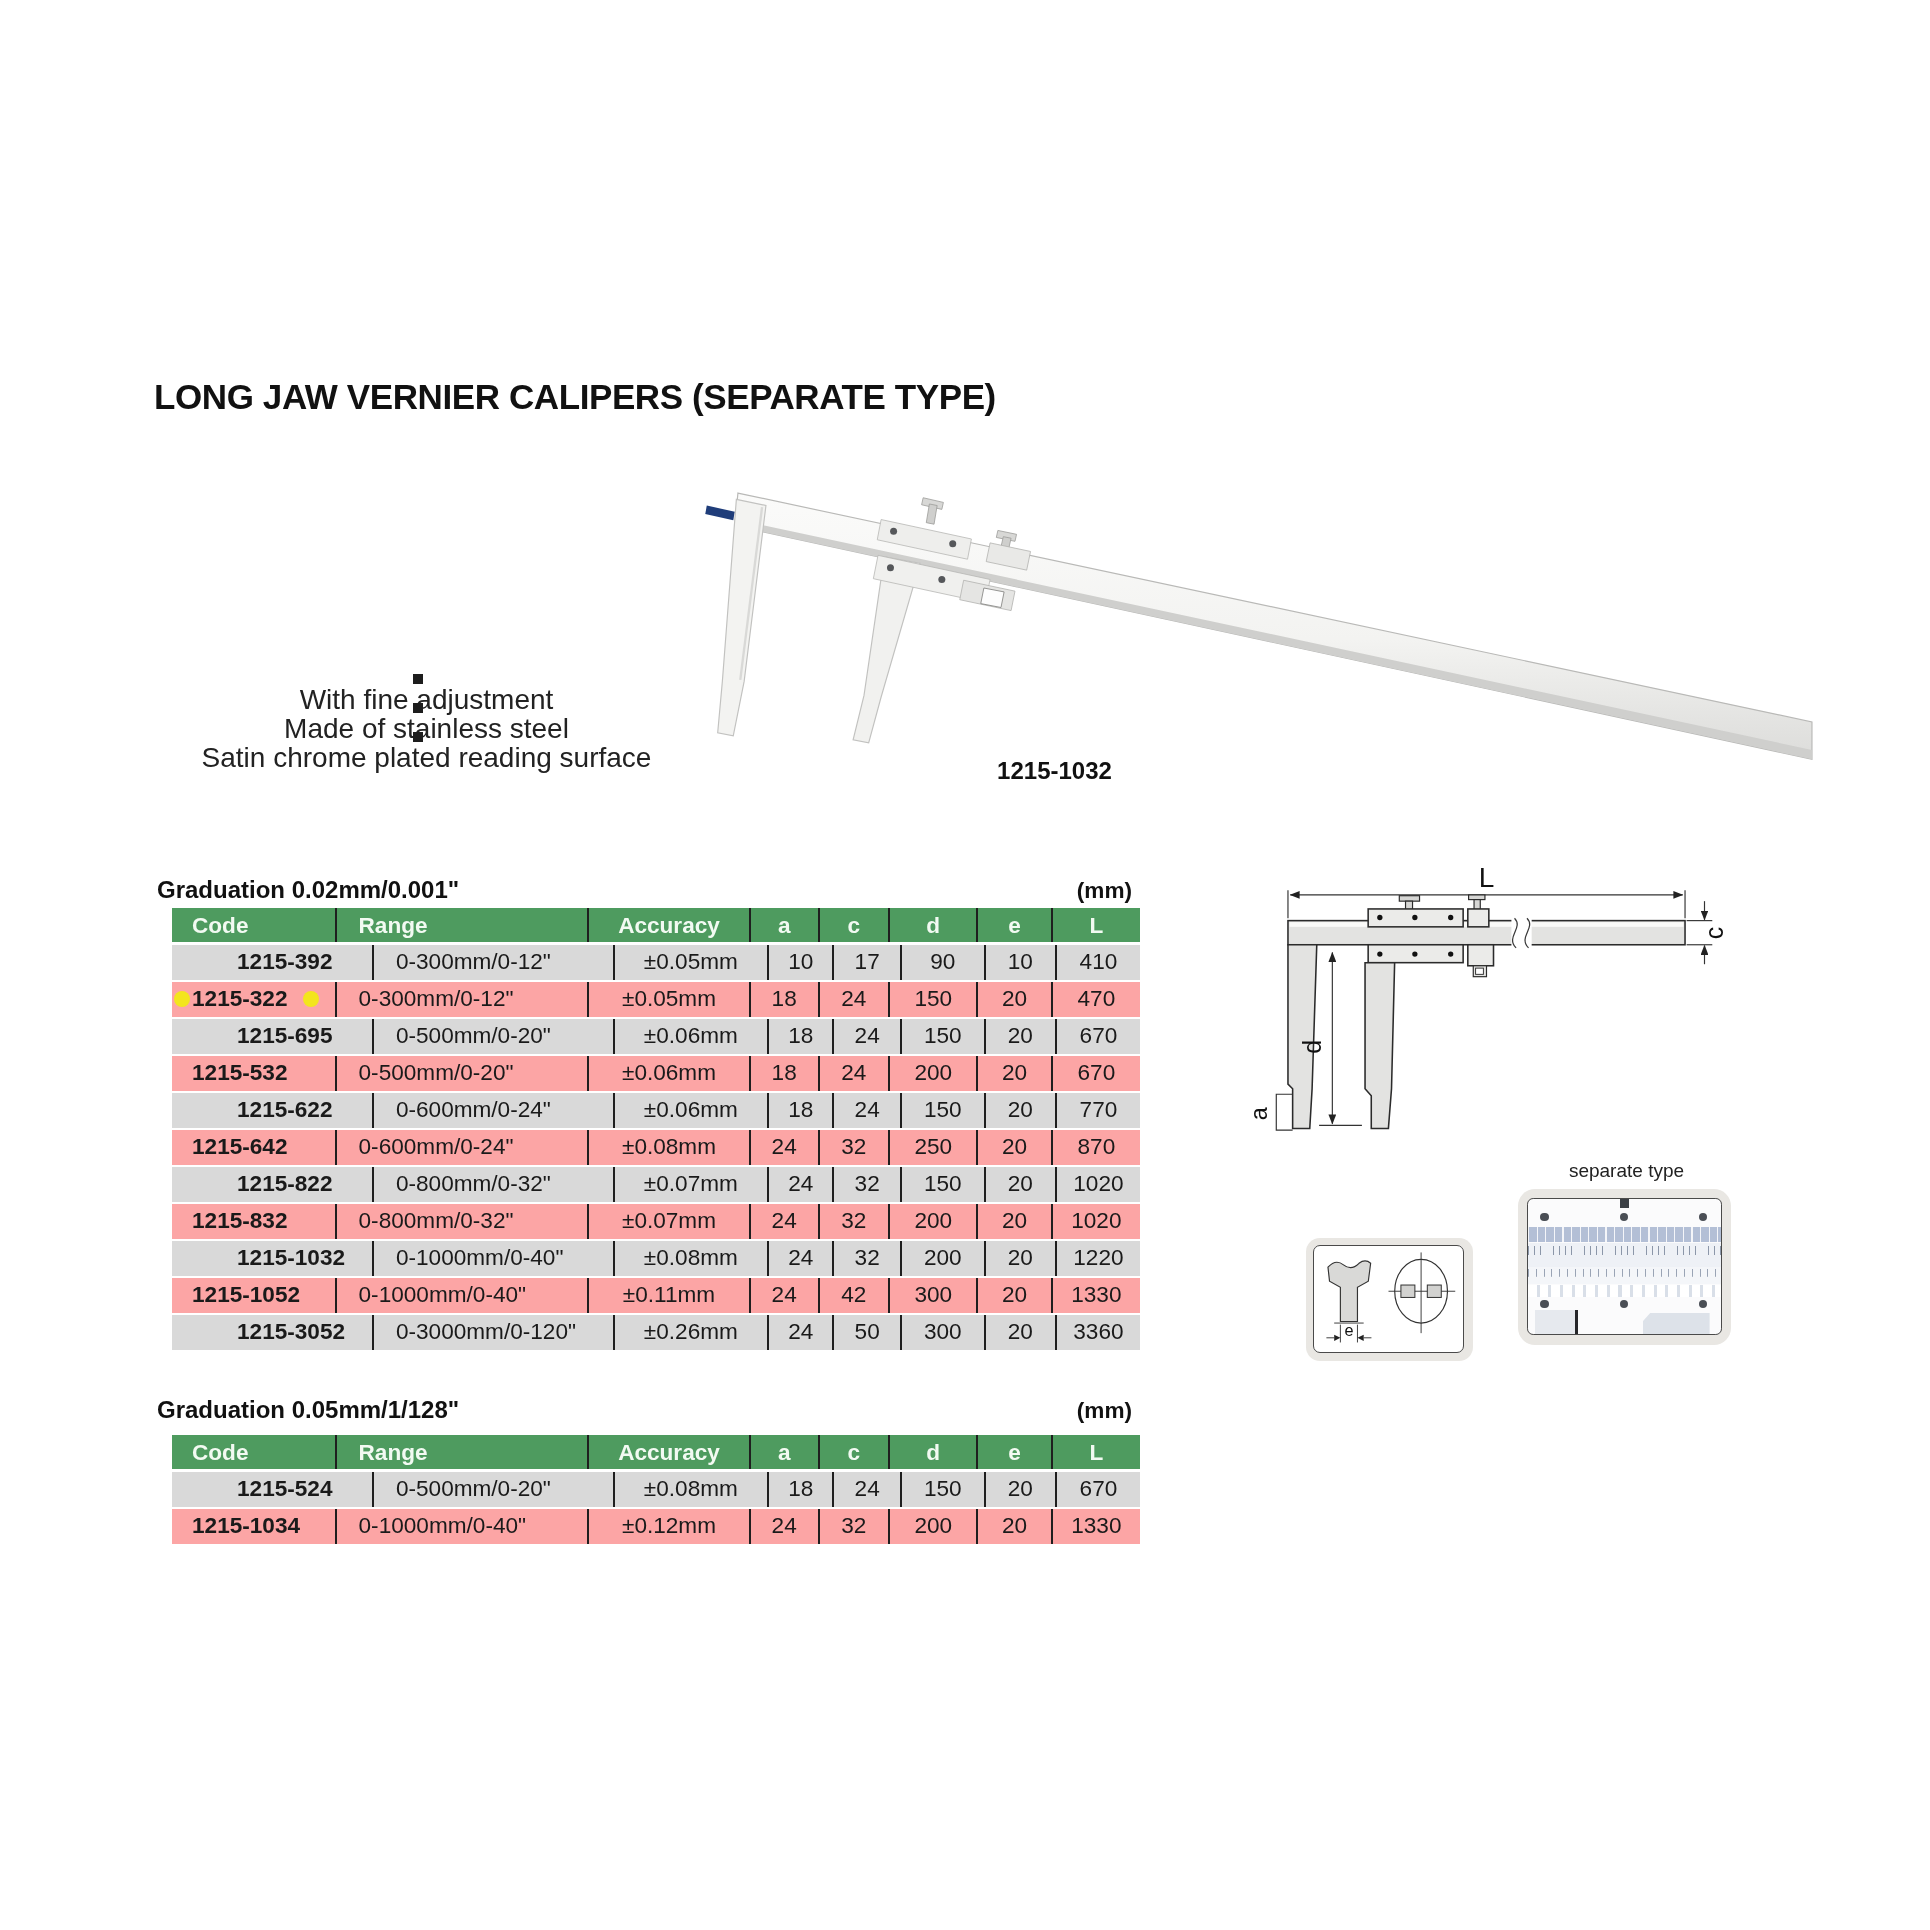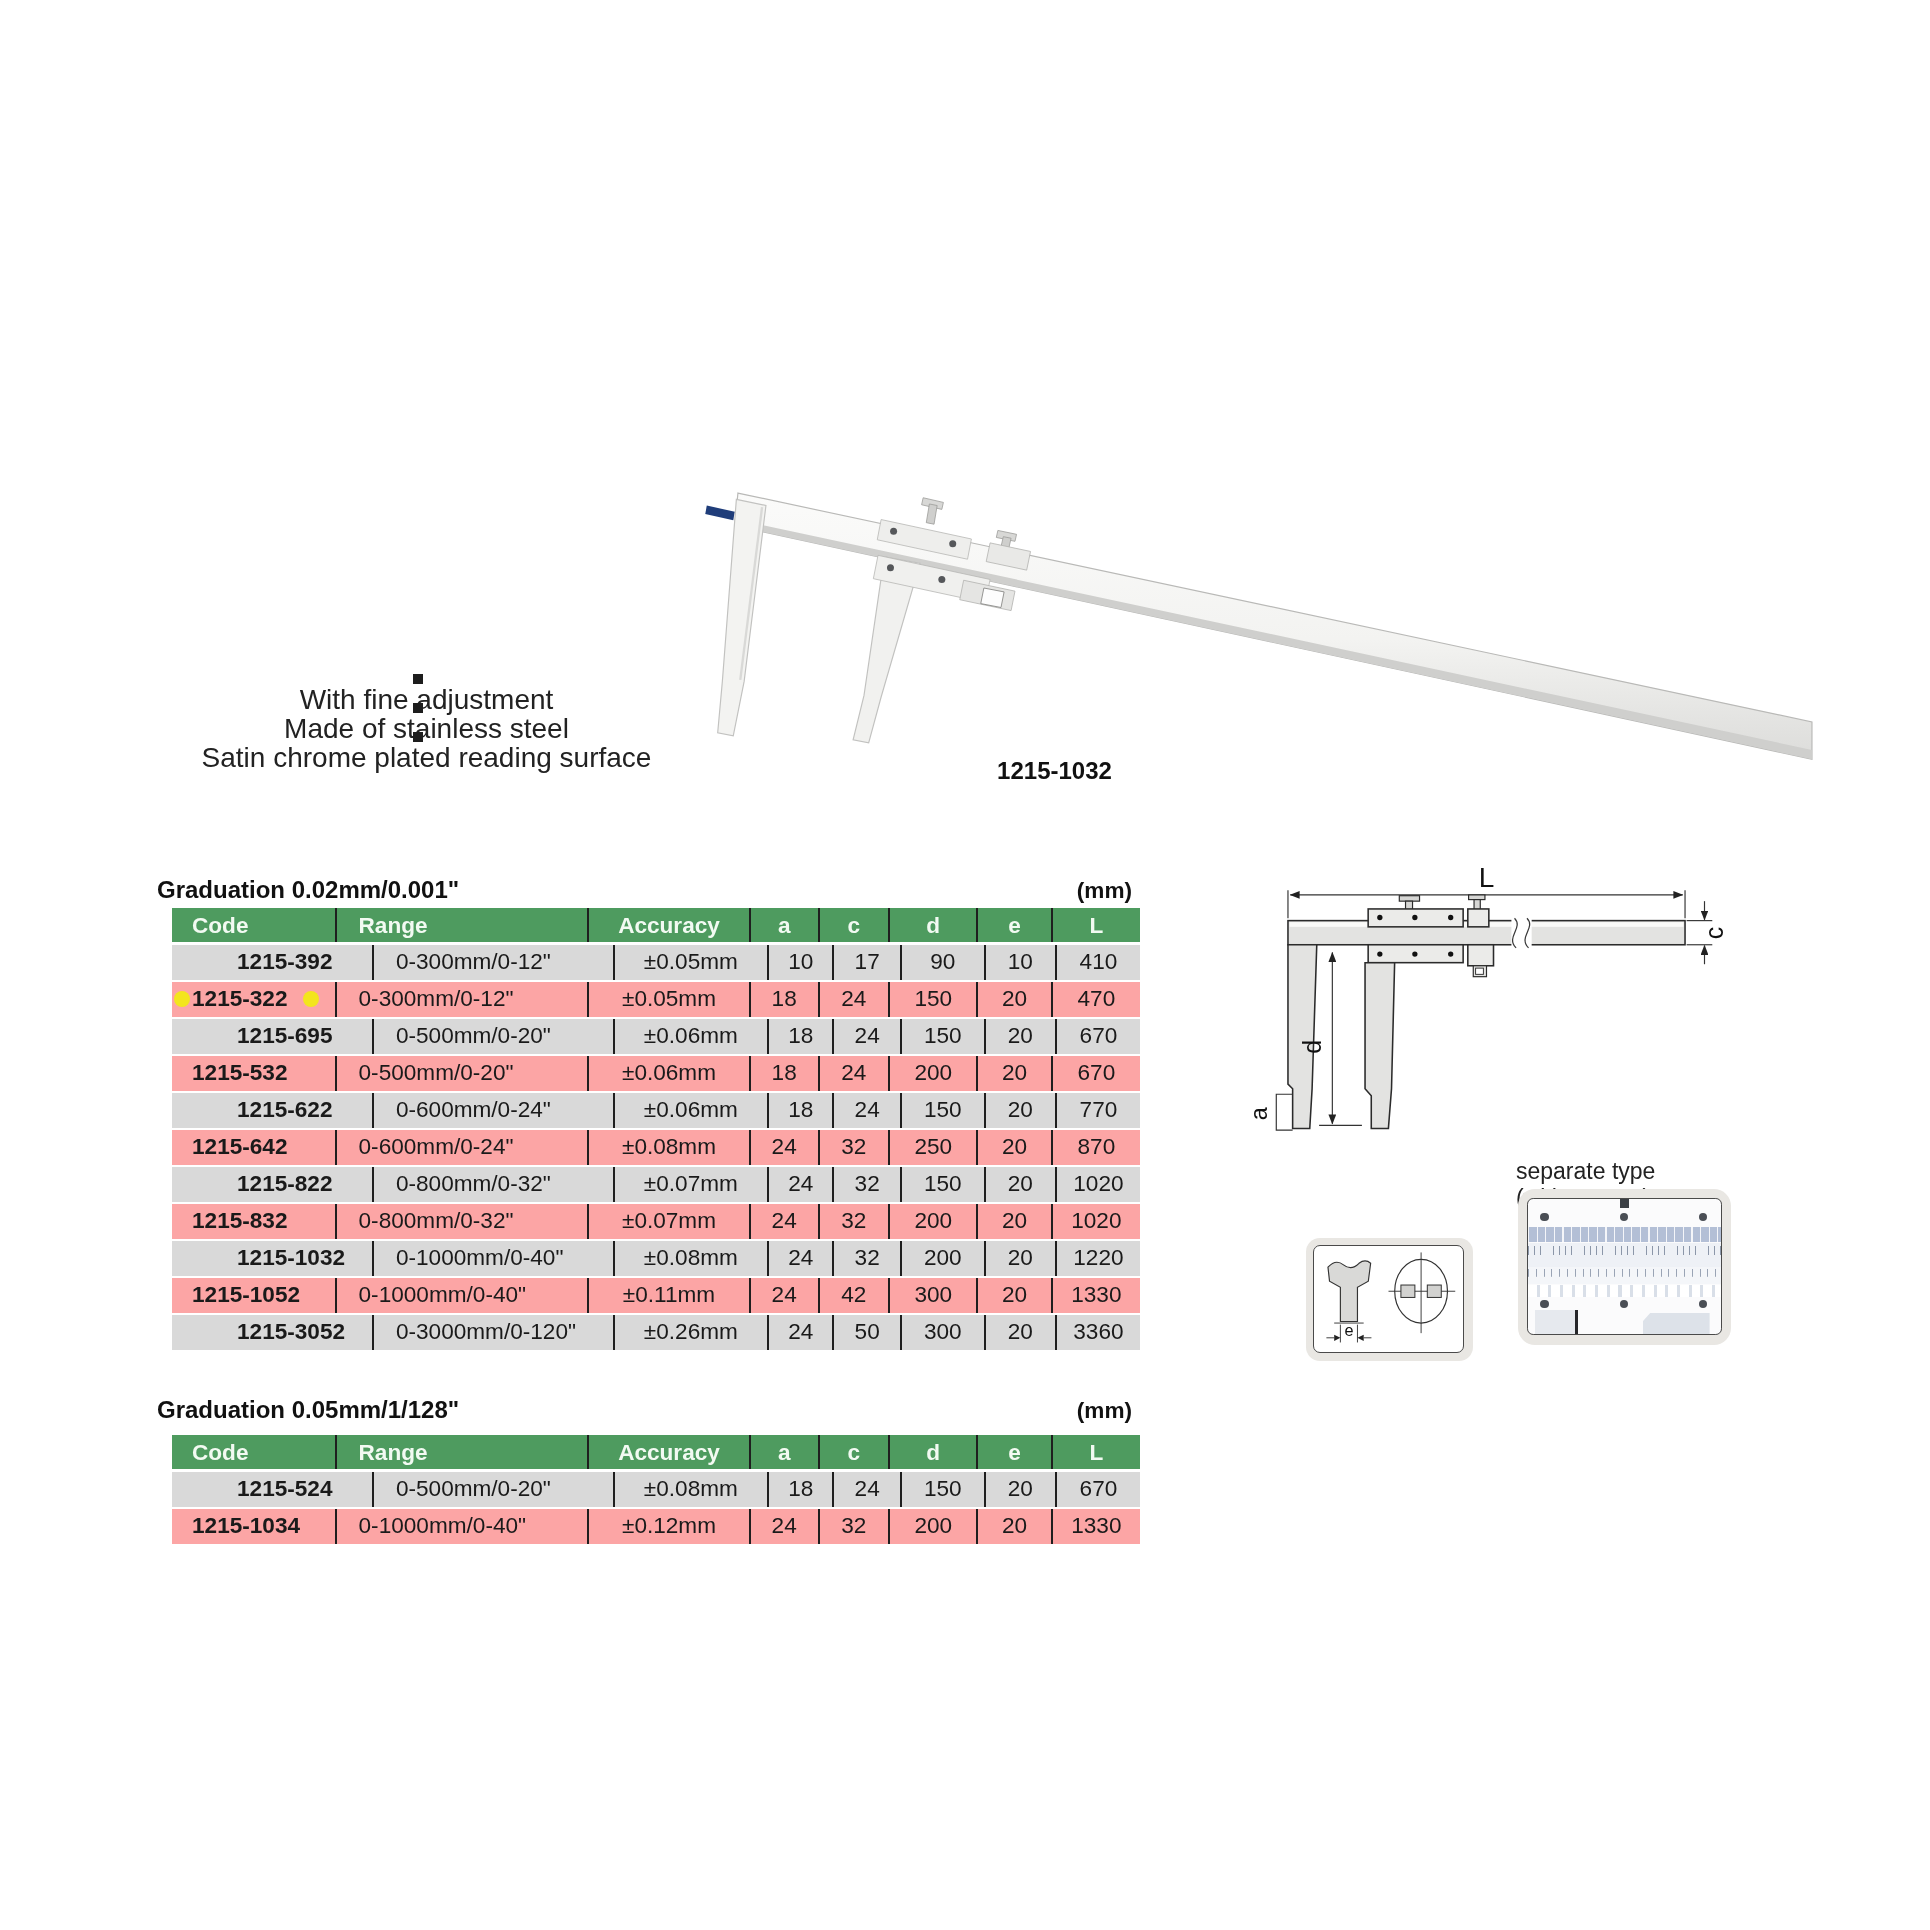--- a/index.html
+++ b/index.html
@@ -35,22 +35,22 @@
   .tcell.c5{width:9.1%;text-align:center;}
   .tcell.c6{width:7.7%;text-align:center;}
   .tcell.c7{width:9.0%;text-align:center;}
   .dot{position:absolute;top:50%;margin-top:-8.6px;width:16.3px;height:16.3px;border-radius:50%;background:#f3e51d;}
   .dot.dl{left:1.6px;}
   .dot.dr{left:131px;}
 
   .tech-svg{position:absolute;left:1245px;top:856px;}
   .photo-svg{position:absolute;left:685px;top:465px;}
 
-  .sep-caption{position:absolute;left:1516px;top:1158px;width:221px;text-align:left;
-               font-size:23px;line-height:26.5px;color:#222;}
+  .sep-caption{position:absolute;left:1516px;top:1158px;width:221px;text-align:center;
+               font-size:19px;line-height:26.5px;color:#222;}
 
   .frame{position:absolute;background:#e9e7e3;border-radius:14px;}
   .frame-inner{position:absolute;background:#ffffff;border:1.6px solid #4a4a4a;border-radius:7px;overflow:hidden;}
   #frame-left{left:1306px;top:1238px;width:167px;height:123px;}
   #frame-left .frame-inner{left:7px;top:7px;width:149px;height:106px;}
   #frame-right{left:1518px;top:1189px;width:213px;height:156px;border-radius:17px;}
   #frame-right .frame-inner{left:8.6px;top:8.6px;width:193px;height:135px;border-radius:6.2px;background:#fbfbfc;}
 
   
   .ph{position:absolute;}
@@ -68,20 +68,21 @@
   .ph-screw{width:8.6px;height:8.6px;border-radius:50%;background:#4a4e55;}
   .ph-panel{left:7.8px;top:111px;width:40px;height:25px;background:#e6e9ee;border-right:3.9px solid #26262a;}
   .ph-slider{left:115px;top:114px;width:67px;height:22px;background:#dde2e9;
              clip-path:polygon(0 40%,12% 0,100% 0,100% 100%,0 100%);}
 </style>
 </head>
 <body>
 
 <div id="canvas">
 
+  <div class="page-title">LONG JAW VERNIER CALIPERS (SEPARATE TYPE)</div>
 
   <svg class="photo-svg" width="1183" height="327" viewBox="0 0 1520 420">
     <defs>
       <pattern id="tk" width="45" height="60" patternUnits="userSpaceOnUse" patternTransform="rotate(12.2)">
         <line x1="4" y1="0" x2="4" y2="17" stroke="#9ba1aa" stroke-width="1.4"></line>
         <line x1="13" y1="0" x2="13" y2="9" stroke="#9ba1aa" stroke-width="1.2"></line>
         <line x1="22" y1="0" x2="22" y2="9" stroke="#9ba1aa" stroke-width="1.2"></line>
         <line x1="31" y1="0" x2="31" y2="12" stroke="#9ba1aa" stroke-width="1.2"></line>
         <line x1="40" y1="0" x2="40" y2="9" stroke="#9ba1aa" stroke-width="1.2"></line>
       </pattern>

